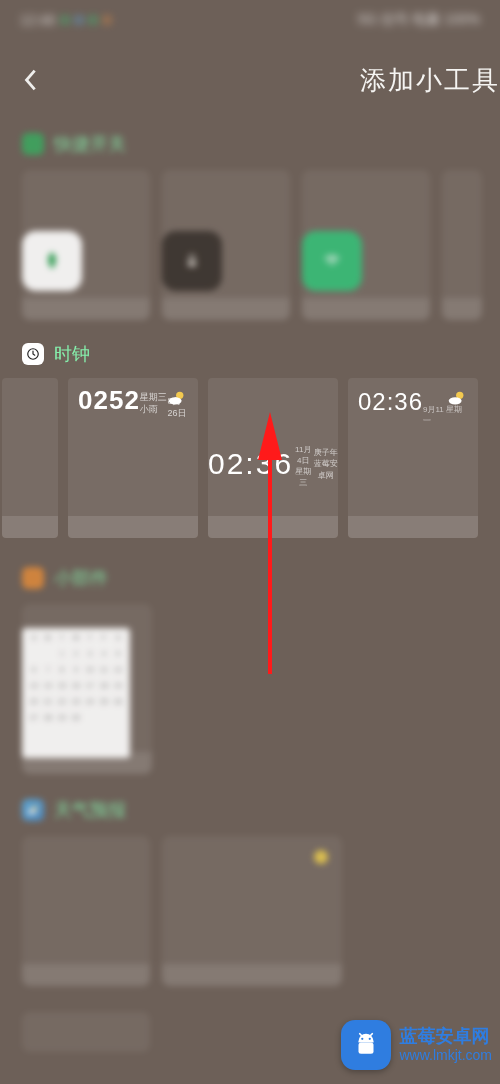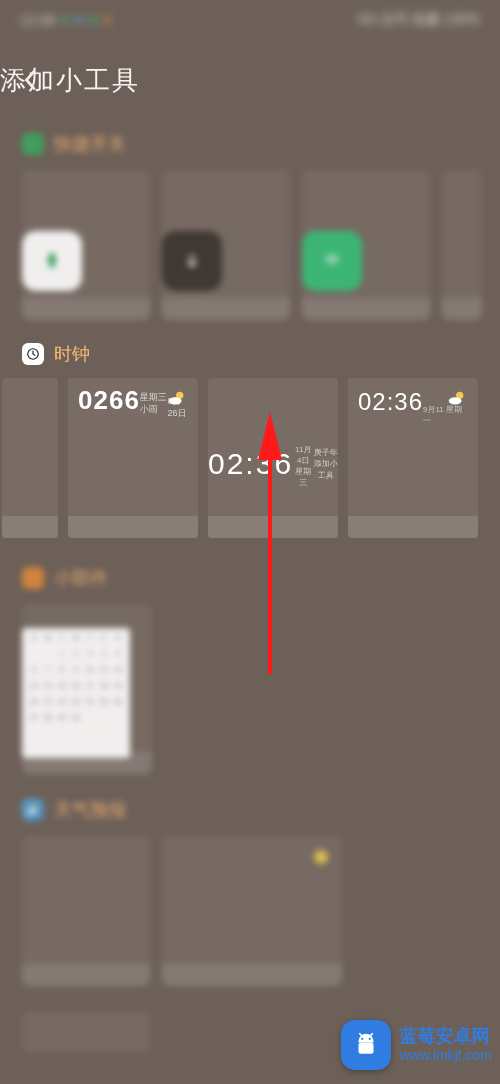--- a/index.html
+++ b/index.html
@@ -24,21 +24,21 @@
   .status-left { display:flex; gap:6px; align-items:center; }
   .dot { width:8px; height:8px; border-radius:50%; display:inline-block; }
   .dot-g { background:#3fbf76; }
   .dot-b { background:#5aa6d8; }
   .dot-o { background:#d88b4a; }
 
   
   .header {
     display: flex;
     align-items: center;
-    justify-content: flex-start;
+    justify-content: flex-end;
     position: relative;
     height: 60px;
     margin-top: 10px;
   }
   .back {
     position: absolute;
     left: 18px;
     top: 50%;
     transform: translateY(-50%);
     width: 24px; height: 24px;
@@ -63,21 +63,21 @@
   .section-label.blurred { filter: blur(3px); opacity:0.85; }
   .sec-icon {
     width:22px; height:22px; border-radius:6px;
     display:flex; align-items:center; justify-content:center;
   }
   .sec-icon.green { background:#3aa95f; }
   .sec-icon.white { background:#ffffff; }
   .sec-icon.orange { background:#e08a3a; }
   .sec-icon.grad { background: linear-gradient(135deg,#5ab0e6,#4a90d0); }
   .sec-icon svg { width:14px; height:14px; }
-  .sec-text { font-size:18px; color:#fdba74; }
+  .sec-text { font-size:18px; color:#86efac; }
 
   
   .hrow {
     display:flex;
     gap:12px;
     padding: 8px 0 0 22px;
   }
   .hrow.blurred { filter: blur(3px); opacity:0.9; }
 
   
@@ -260,36 +260,36 @@
   <div class="sec-text">时钟</div>
 </div>
 
 <div class="clock-row">
   <div class="tile ct0">
     <div class="tile-cap"></div>
   </div>
 
   <div class="tile ct1">
     <div class="big-time-stack">02</div>
-    <div class="big-time-stack">66</div>
+    <div class="big-time-stack">52</div>
     <div class="small-sub">星期三 小雨</div>
     <div class="small-sub" style="margin-top:8px">8月 26日</div>
     <div class="mini-weather sun-cloud">
       <svg viewBox="0 0 24 24">
           <circle cx="15" cy="8" r="4" fill="#f3c94f"></circle>
           <ellipse cx="10" cy="14" rx="7" ry="4" fill="#fff"></ellipse>
         </svg>
     </div>
     <div class="tile-cap"></div>
   </div>
 
   <div class="tile ct2">
     <div class="center-time">02:36</div>
     <div class="center-sub">11月4日 星期三</div>
-    <div class="center-sub" style="margin-top:0">庚子年 添加小工具</div>
+    <div class="center-sub" style="margin-top:0">庚子年 蓝莓安卓网</div>
     <div class="tile-cap"></div>
   </div>
 
   <div class="tile ct3">
     <div class="left-time">02:36</div>
     <div class="left-sub">9月11 星期一</div>
     <div class="mini-weather sun-cloud">
       <svg viewBox="0 0 24 24">
           <circle cx="15" cy="8" r="4" fill="#f3c94f"></circle>
           <ellipse cx="10" cy="14" rx="7" ry="4" fill="#fff"></ellipse>

